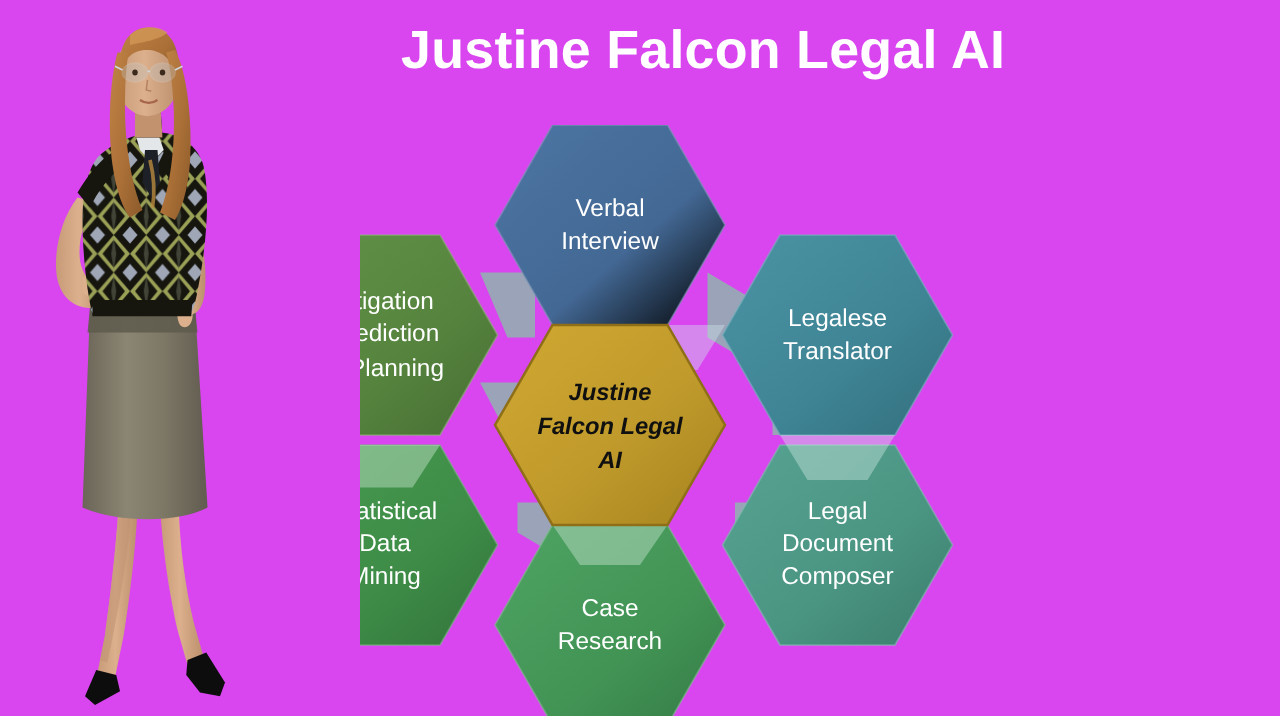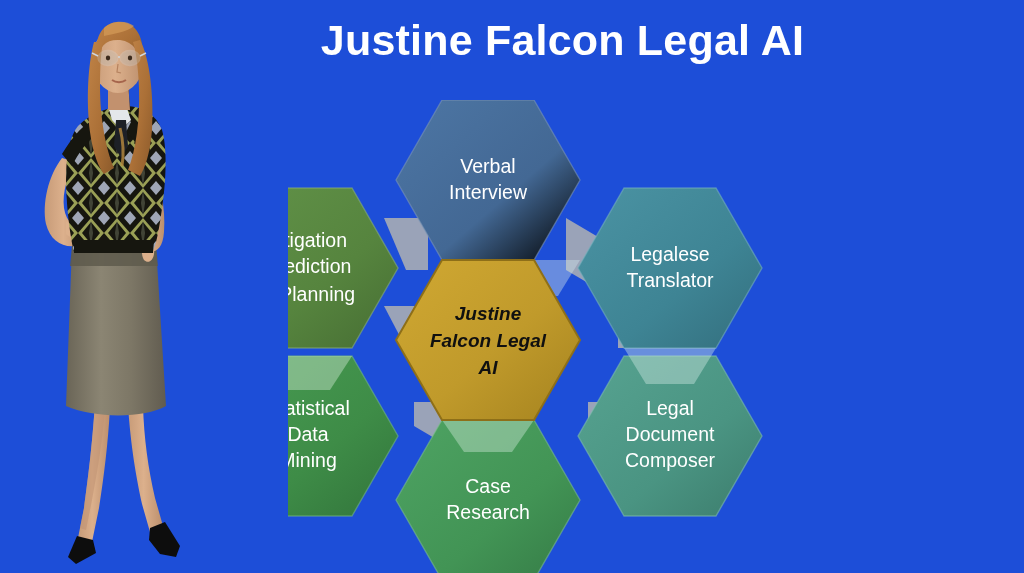--- a/index.html
+++ b/index.html
@@ -1,18 +1,18 @@
 <!DOCTYPE html>
 <html><head>
 <meta charset="utf-8">
 <style>
   html,body{margin:0;padding:0;background:#000;}
   body{width:1024px;height:573px;overflow:hidden;
        font-family:"Liberation Sans","DejaVu Sans",sans-serif;}
-  #stage{position:relative;width:1024px;height:573px;background:#1d4ed8;}
+  #stage{position:relative;width:1024px;height:573px;background:#d946ef;}
 
   #title{
     position:absolute; left:255px; top:18px; width:615px;
     text-align:center; color:#ffffff; font-size:43px; font-weight:bold;
     letter-spacing:0.2px; line-height:1.05;
     font-family:"Liberation Sans","DejaVu Sans",sans-serif;
   }
 
   #avatar-wrap{position:absolute; left:0px; top:8px; width:250px; height:560px;}
   #avatar-svg{display:block;}

